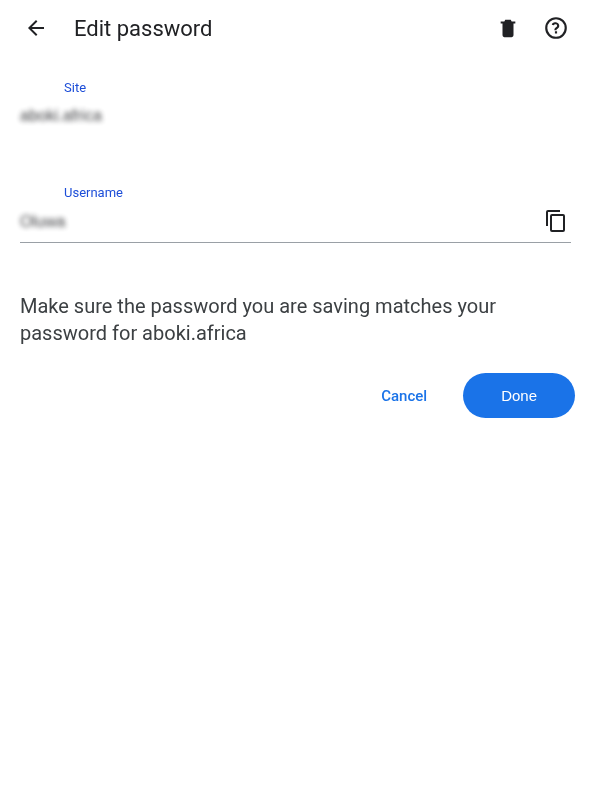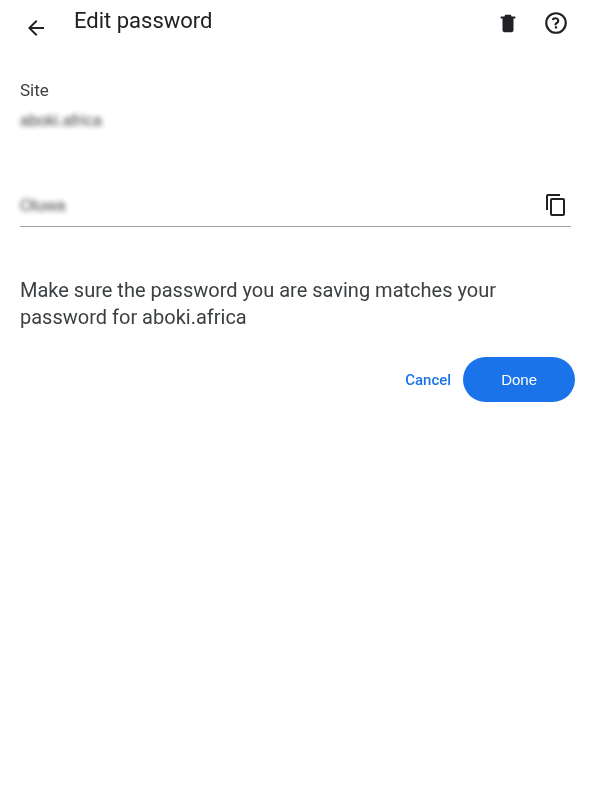--- a/index.html
+++ b/index.html
@@ -6,21 +6,21 @@
     body {
       width: 591px;
       height: 787px;
       font-family: Roboto, "Helvetica Neue", Arial, sans-serif;
       background: #fff;
       color: #202124;
       position: relative;
     }
     .header {
       display: flex;
-      align-items: flex-start;
+      align-items: center;
       padding: 8px 20px 8px 16px;
       height: 56px;
     }
     .back-btn {
       width: 40px; height: 40px;
       display: flex; align-items: center; justify-content: center;
       cursor: pointer;
     }
     .title {
       font-size: 22px;
@@ -40,24 +40,25 @@
       cursor: pointer;
     }
     .content {
       padding: 0 20px;
     }
     .field {
       margin-top: 24px;
       position: relative;
     }
     .field-label {
-      font-size: 17px;
-      color: #404040;
+      font-size: 13px;
+      color: #1d4ed8;
       margin-bottom: 6px;
       display: block;
+      margin-left: 44px;
     }
     .input-row {
       display: flex;
       align-items: center;
       border-bottom: 1px solid #9aa0a6;
       padding-bottom: 6px;
     }
     .no-underline .input-row {
       border-bottom: none;
     }
@@ -85,20 +86,21 @@
     .hint {
       font-size: 20px;
       color: #3c4043;
       margin-top: 50px;
       padding: 0 20px;
       line-height: 1.35;
     }
     .button-row {
       display: flex;
       justify-content: flex-end;
+      gap: 24px;
       align-items: center;
       padding: 26px 16px 0 20px;
     }
     .btn-cancel {
       color: #1a73e8;
       font-size: 15px;
       font-weight: 500;
       cursor: pointer;
       padding: 8px 12px;
     }
@@ -145,20 +147,21 @@
 <div class="content">
 
   <div class="field no-underline">
     <span class="field-label">Site</span>
     <div class="input-row">
       <input class="input-value blur-text" readonly="" value="aboki.africa" style="">
     </div>
   </div>
 
   <div class="field" style="margin-top:50px;">
+    <span class="field-label">Username</span>
     <div class="input-row">
       <input class="input-value blur-text" value="Oluwa" style="">
       <div class="row-actions">
         <div class="icon-btn">
           <svg class="svg-icon" width="24" height="24" viewBox="0 0 24 24">
               <path d="M16 1H4a2 2 0 0 0-2 2v14h2V3h12V1zm3 4H8a2 2 0 0 0-2 2v14a2 2 0 0 0 2 2h11a2 2 0 0 0 2-2V7a2 2 0 0 0-2-2zm0 16H8V7h11v14z" fill="#202124"></path>
             </svg>
         </div>
       </div>
     </div>

